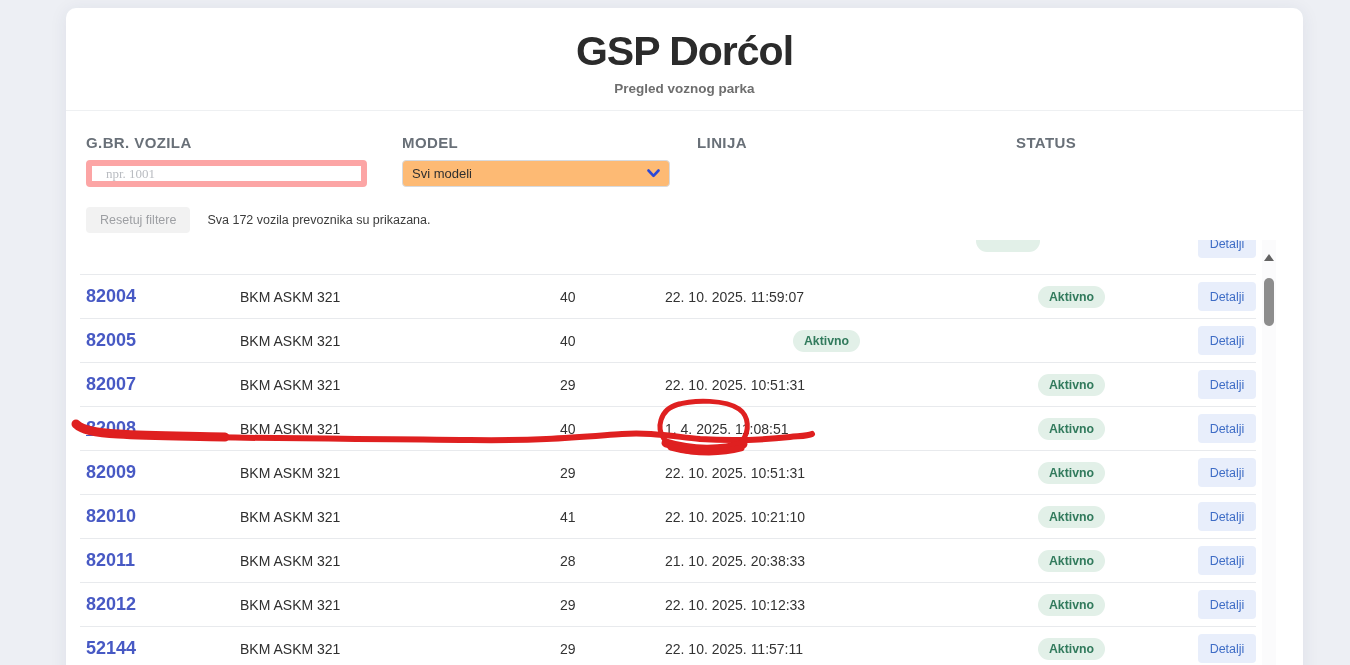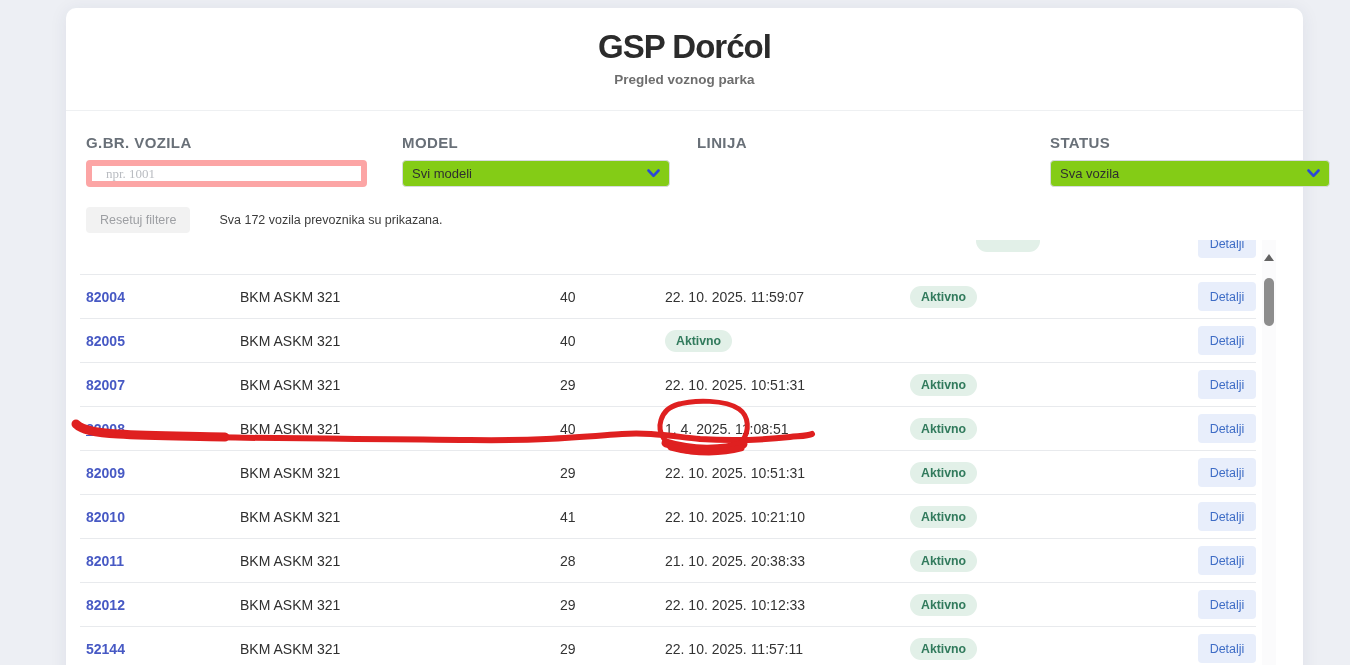--- a/index.html
+++ b/index.html
@@ -7,56 +7,56 @@
        font-family:"Liberation Sans","DejaVu Sans",sans-serif;}
   .page{position:relative;width:1350px;height:665px;overflow:hidden;}
 
   .card{position:absolute;left:66px;top:8px;width:1237px;height:700px;
         background:#ffffff;border-radius:10px 10px 0 0;
         box-shadow:0 2px 18px rgba(40,50,90,.08);}
 
   
   .card-header{position:absolute;left:0;top:0;width:100%;height:102px;
                border-bottom:1px solid #eef0f2;text-align:center;}
-  .page-title{margin:0;padding-top:20px;font-size:33px;font-weight:700;
+  .page-title{margin:0;padding-top:20px;font-size:41px;font-weight:700;
               color:#2b2b2b;letter-spacing:-1px;}
   .page-subtitle{margin-top:6px;font-size:13.5px;font-weight:700;color:#6e6e6e;}
 
   
   .filter-group{position:absolute;top:126px;}
   .fg1{left:20px;width:281px;} .fg2{left:336px;width:268px;}
-  .fg3{left:631px;width:278px;} .fg4{left:984px;width:280px;}
+  .fg3{left:631px;width:278px;} .fg4{left:950px;width:280px;}
   .filter-label{display:block;font-size:15px;font-weight:700;color:#697078;
                 letter-spacing:.4px;margin-bottom:9px;}
   .text-input{box-sizing:border-box;width:100%;height:27px;border:6px solid #fca5a5;
               border-radius:4px;padding:0 14px;font-size:13px;color:#333;outline:none;
               font-family:Liberation Serif, serif;}
   .text-input::placeholder{color:#b9bcc1;}
   .select-box{box-sizing:border-box;width:100%;height:27px;border:1px solid #d7dade;
               border-radius:4px;padding:0 9px;font-size:13px;color:#2f2f2f;
               display:flex;align-items:center;justify-content:space-between;
-              background:#84cc16;cursor:pointer;}
+              background:#fdba74;cursor:pointer;}
   .chev{flex:0 0 auto;margin-left:6px;display:block;}
 
-  .reset-row{position:absolute;left:20px;top:199px;display:flex;align-items:center;gap:29px;}
+  .reset-row{position:absolute;left:20px;top:199px;display:flex;align-items:center;gap:17px;}
   .reset-btn{height:26px;padding:0 14px;background:#f2f2f2;border:none;border-radius:4px;
              font-size:12.5px;color:#9d9fa3;font-family:inherit;cursor:pointer;}
   .filter-summary{font-size:12.5px;color:#3c3c3c;}
 
   
   .table-wrap{position:absolute;left:14px;top:266px;width:1176px;border-top:1px solid #e8eaed;}
   .trow{display:flex;align-items:center;height:43px;border-bottom:1px solid #e8eaed;}
   .cell{font-size:14px;color:#333;}
   .c-vehicle{width:160px;padding-left:6px;box-sizing:border-box;}
-  .vlink{color:#4759c4;font-weight:700;text-decoration:none;font-size:14px;cursor:pointer;}
+  .vlink{color:#4759c4;font-weight:700;text-decoration:none;font-size:18px;cursor:pointer;}
   .vlink.underlined{text-decoration:underline;}
   .c-model{width:320px;color:#2f2f2f;}
   .c-line{width:105px;}
   .c-time{width:245px;}
-  .c-status{width:195px;display:flex;justify-content:flex-start;}
+  .c-status{width:195px;display:flex;justify-content:flex-end;}
   .badge{background:#e2f0e8;color:#317a5c;font-size:12.3px;font-weight:700;
          padding:4px 11px;border-radius:11px;}
   .c-details{flex:1;display:flex;justify-content:flex-end;}
   .dbtn{min-width:58px;height:29px;background:#e8eefb;color:#3f6dc6;border:none;
         border-radius:4px;font-size:12.5px;font-family:inherit;cursor:pointer;}
 
   
   .badge-sliver{position:absolute;left:910px;top:232px;width:64px;height:12px;
                 background:#e2f0e8;border-radius:0 0 11px 11px;}
   .details-sliver{position:absolute;left:1132px;top:232px;width:58px;height:18px;
@@ -99,26 +99,20 @@
         </svg>
       </div>
     </div>
 
     <div class="filter-group fg3">
       <span class="filter-label">LINIJA</span>
     </div>
 
     <div class="filter-group fg4">
       <span class="filter-label">STATUS</span>
-      <div class="select-box">
-        <span>Sva vozila</span>
-        <svg class="chev" width="13" height="9" viewBox="0 0 13 9">
-          <path d="M1.5 1.5 L6.5 6.8 L11.5 1.5" fill="none" stroke="#2b49d8" stroke-width="2.6" stroke-linecap="round" stroke-linejoin="round"></path>
-        </svg>
-      </div>
     </div>
 
     <div class="reset-row">
       <button class="reset-btn">Resetuj filtere</button>
       <span class="filter-summary">Sva 172 vozila prevoznika su prikazana.</span>
     </div>
 
     <div class="badge-sliver"></div>
     <div class="details-sliver">
       <span>Detalji</span>

